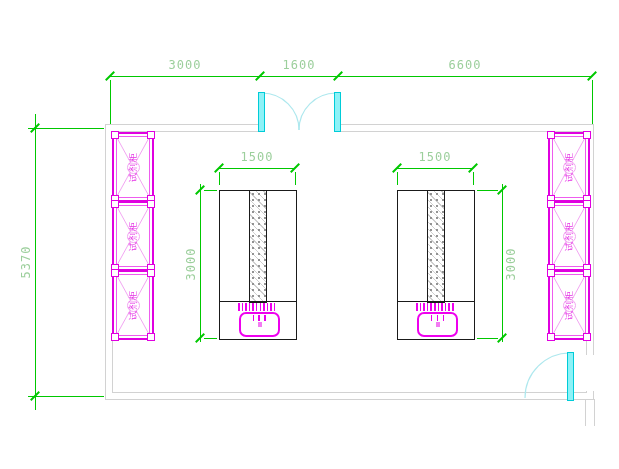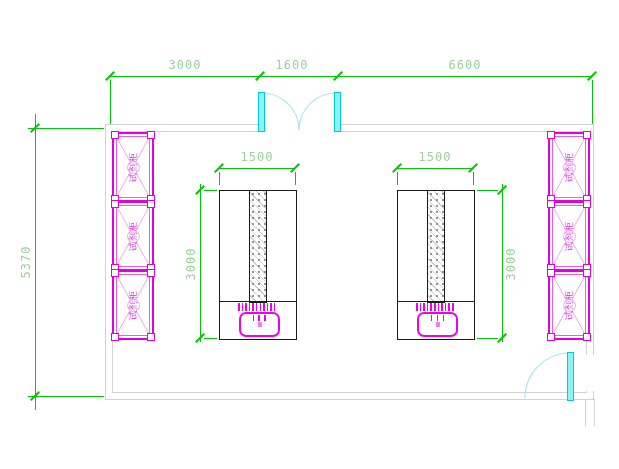--- a/index.html
+++ b/index.html
@@ -72,21 +72,21 @@
   <div class="jamb" style="left:567px;top:324px;height:47px;"></div>
 
   <div class="lh" style="left:110px;top:48px;width:482px;"></div>
   <div class="lv" style="left:110px;top:52px;height:44px;"></div>
   <div class="lv" style="left:592px;top:52px;height:44px;"></div>
   <i class="tk" style="left:110px;top:48px;"></i>
   <i class="tk" style="left:260px;top:48px;"></i>
   <i class="tk" style="left:338px;top:48px;"></i>
   <i class="tk" style="left:592px;top:48px;"></i>
   <div class="dt" style="left:185px;top:44px;"><span>3000</span></div>
-  <div class="dt" style="left:292px;top:44px;"><span>1600</span></div>
+  <div class="dt" style="left:299px;top:44px;"><span>1600</span></div>
   <div class="dt" style="left:465px;top:44px;"><span>6600</span></div>
 
   <div class="lv" style="left:35px;top:86px;height:296px;"></div>
   <div class="lh" style="left:28px;top:100px;width:76px;"></div>
   <div class="lh" style="left:28px;top:368px;width:76px;"></div>
   <i class="tk" style="left:35px;top:100px;"></i>
   <i class="tk" style="left:35px;top:368px;"></i>
   <div class="dtv" style="left:26px;top:234px;"><span>5370</span></div>
 
   <div class="cab" style="left:112px;top:104px;">

